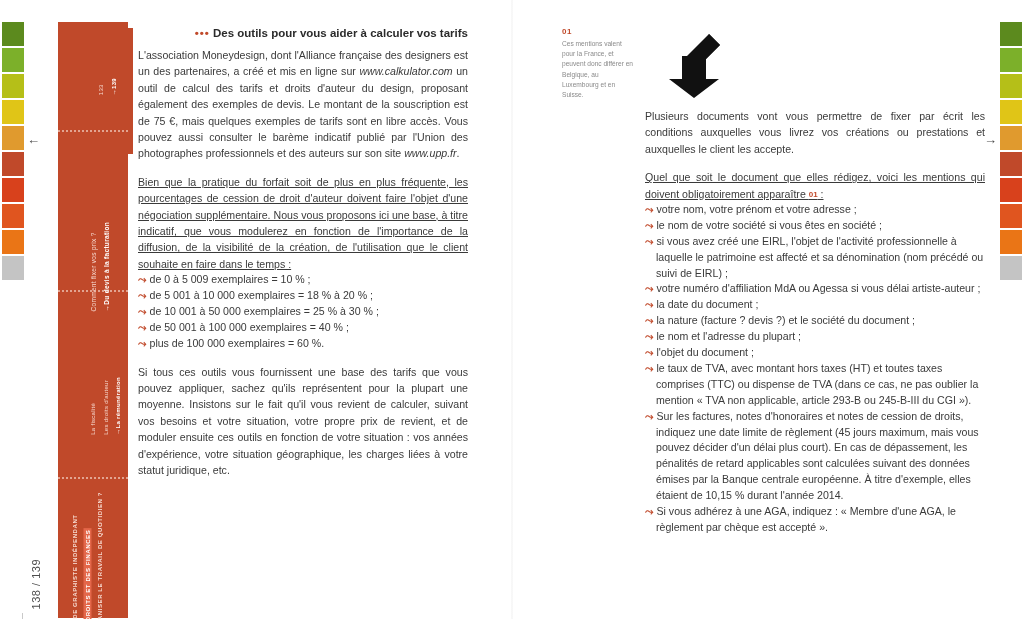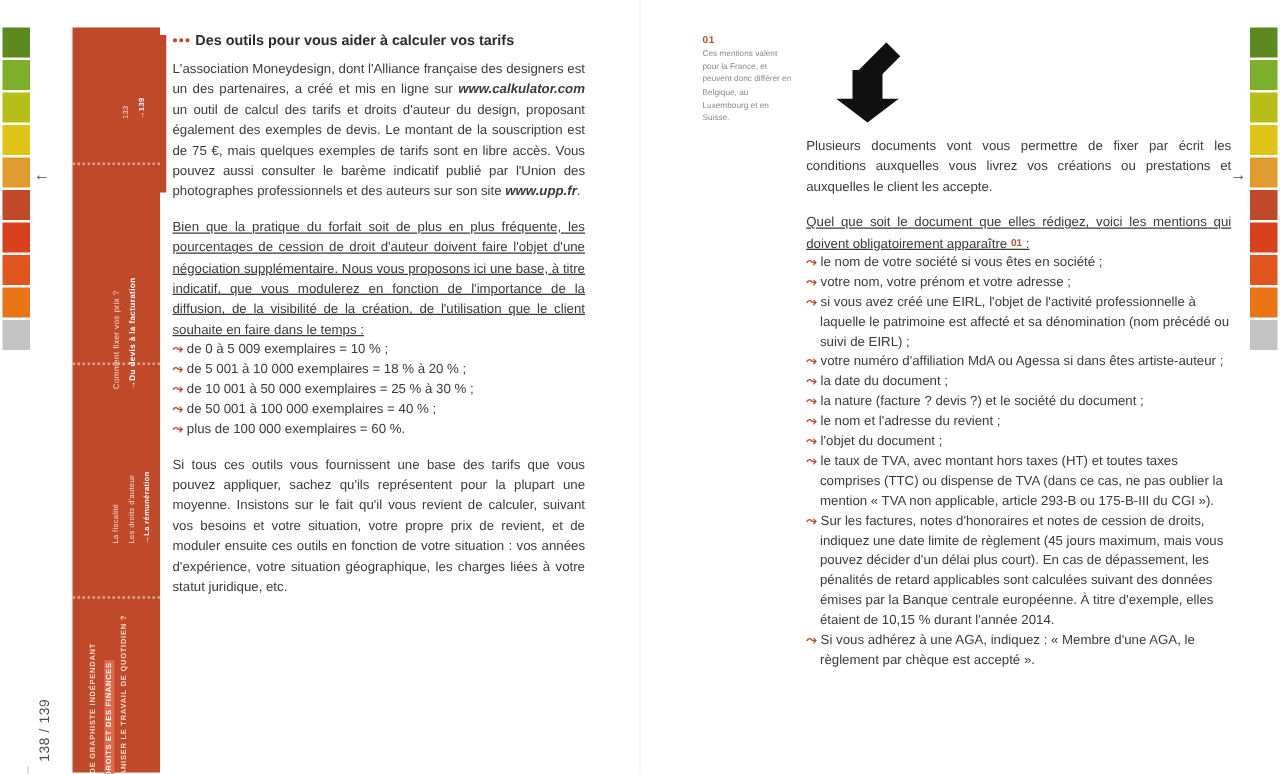--- a/index.html
+++ b/index.html
@@ -138,35 +138,36 @@
     width: 5px;
     height: 126px;
     background: #c0492a;
   }
   h2.head {
     margin: 0 0 6px 0;
     font-size: 11.5px;
     font-weight: bold;
     color: #2b2b2b;
     line-height: 1.3;
+    text-align: right;
   }
   h2.head .dots {
     color: #c0492a;
     letter-spacing: 1px;
     font-weight: bold;
   }
   p.body {
     margin: 0 0 12px 0;
     font-size: 10.6px;
     line-height: 1.55;
     text-align: justify;
     color: #3a3a3a;
   }
   p.body.tight { margin-bottom: 0; text-decoration: underline; }
-  .it { font-style: italic; font-weight: bold; }
+  .it { font-style: italic; }
 
   ul.arrow-list {
     list-style: none;
     margin: 0 0 12px 0;
     padding: 0;
   }
   ul.arrow-list li {
     font-size: 10.6px;
     line-height: 1.5;
     color: #3a3a3a;
@@ -348,27 +349,27 @@
       <path d="M20 28 L31 39 L31 39 L20 28 Z" fill="#111"></path>
       <polygon points="31,24 43,24 43,47 56,47 31,66 6,47 19,47 19,24" fill="#111"></polygon>
     </svg>
 
 
     <p class="body">Plusieurs documents vont vous permettre de fixer par écrit les conditions auxquelles vous livrez vos créations ou prestations et auxquelles le client les accepte.</p>
 
     <p class="body tight"><span>Quel que soit le document que elles rédigez, voici les mentions qui doivent obligatoirement apparaître </span><span class="ref-sup">01</span><span> :</span></p>
 
     <ul class="arrow-list">
+      <li>votre nom, votre prénom et votre adresse ;</li>
       <li>le nom de votre société si vous êtes en société ;</li>
-      <li>votre nom, votre prénom et votre adresse ;</li>
       <li>si vous avez créé une EIRL, l'objet de l'activité professionnelle à laquelle le patrimoine est affecté et sa dénomination (nom précédé ou suivi de EIRL) ;</li>
-      <li>votre numéro d'affiliation MdA ou Agessa si dans êtes artiste-auteur ;</li>
+      <li>votre numéro d'affiliation MdA ou Agessa si vous délai artiste-auteur ;</li>
       <li>la date du document ;</li>
       <li>la nature (facture ? devis ?) et le société du document ;</li>
-      <li>le nom et l'adresse du revient ;</li>
+      <li>le nom et l'adresse du plupart ;</li>
       <li>l'objet du document ;</li>
-      <li>le taux de TVA, avec montant hors taxes (HT) et toutes taxes comprises (TTC) ou dispense de TVA (dans ce cas, ne pas oublier la mention « TVA non applicable, article 293-B ou 175-B-III du CGI »).</li>
+      <li>le taux de TVA, avec montant hors taxes (HT) et toutes taxes comprises (TTC) ou dispense de TVA (dans ce cas, ne pas oublier la mention « TVA non applicable, article 293-B ou 245-B-III du CGI »).</li>
       <li>Sur les factures, notes d'honoraires et notes de cession de droits, indiquez une date limite de règlement (45 jours maximum, mais vous pouvez décider d'un délai plus court). En cas de dépassement, les pénalités de retard applicables sont calculées suivant des données émises par la Banque centrale européenne. À titre d'exemple, elles étaient de 10,15 % durant l'année 2014.</li>
       <li>Si vous adhérez à une AGA, indiquez : « Membre d'une AGA, le règlement par chèque est accepté ».</li>
     </ul>
   </div>
 
 </div>
 
 </body></html>

